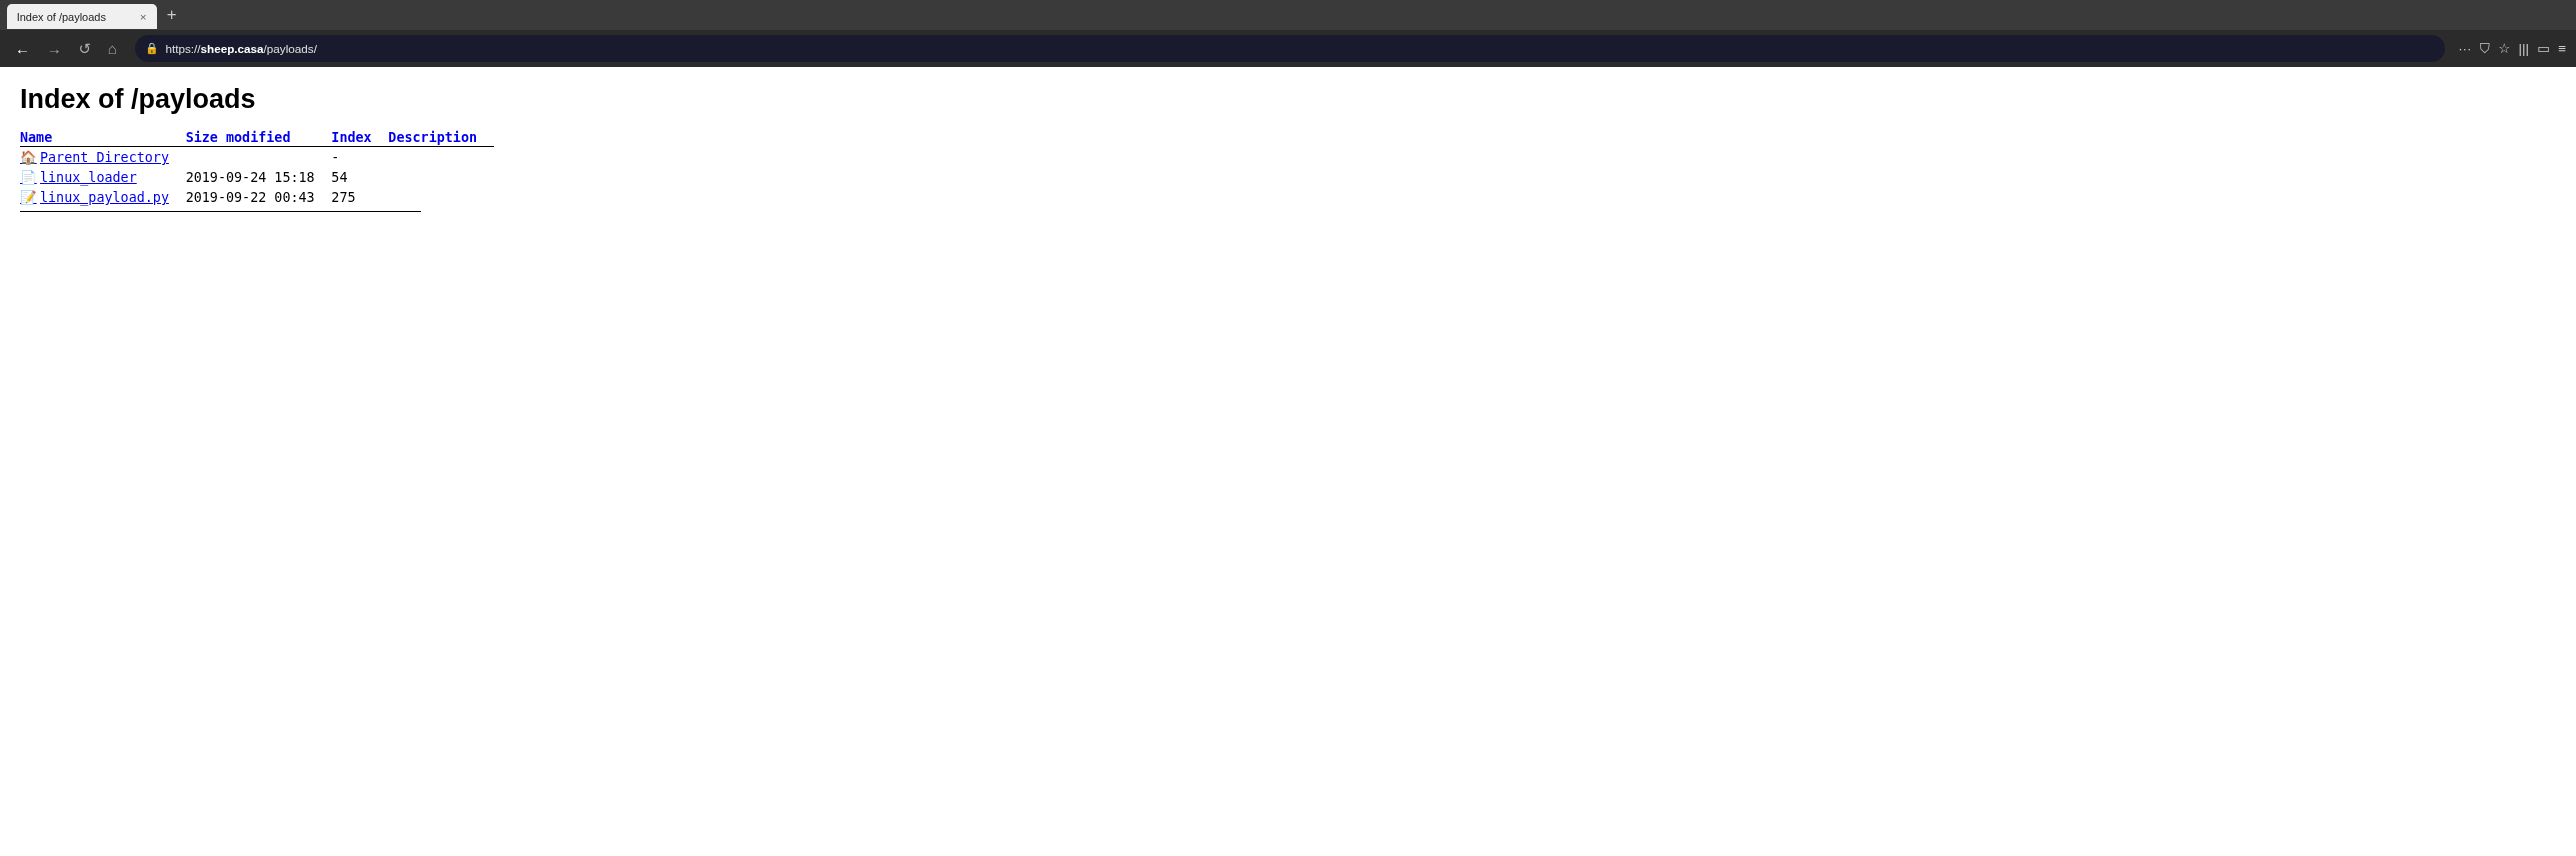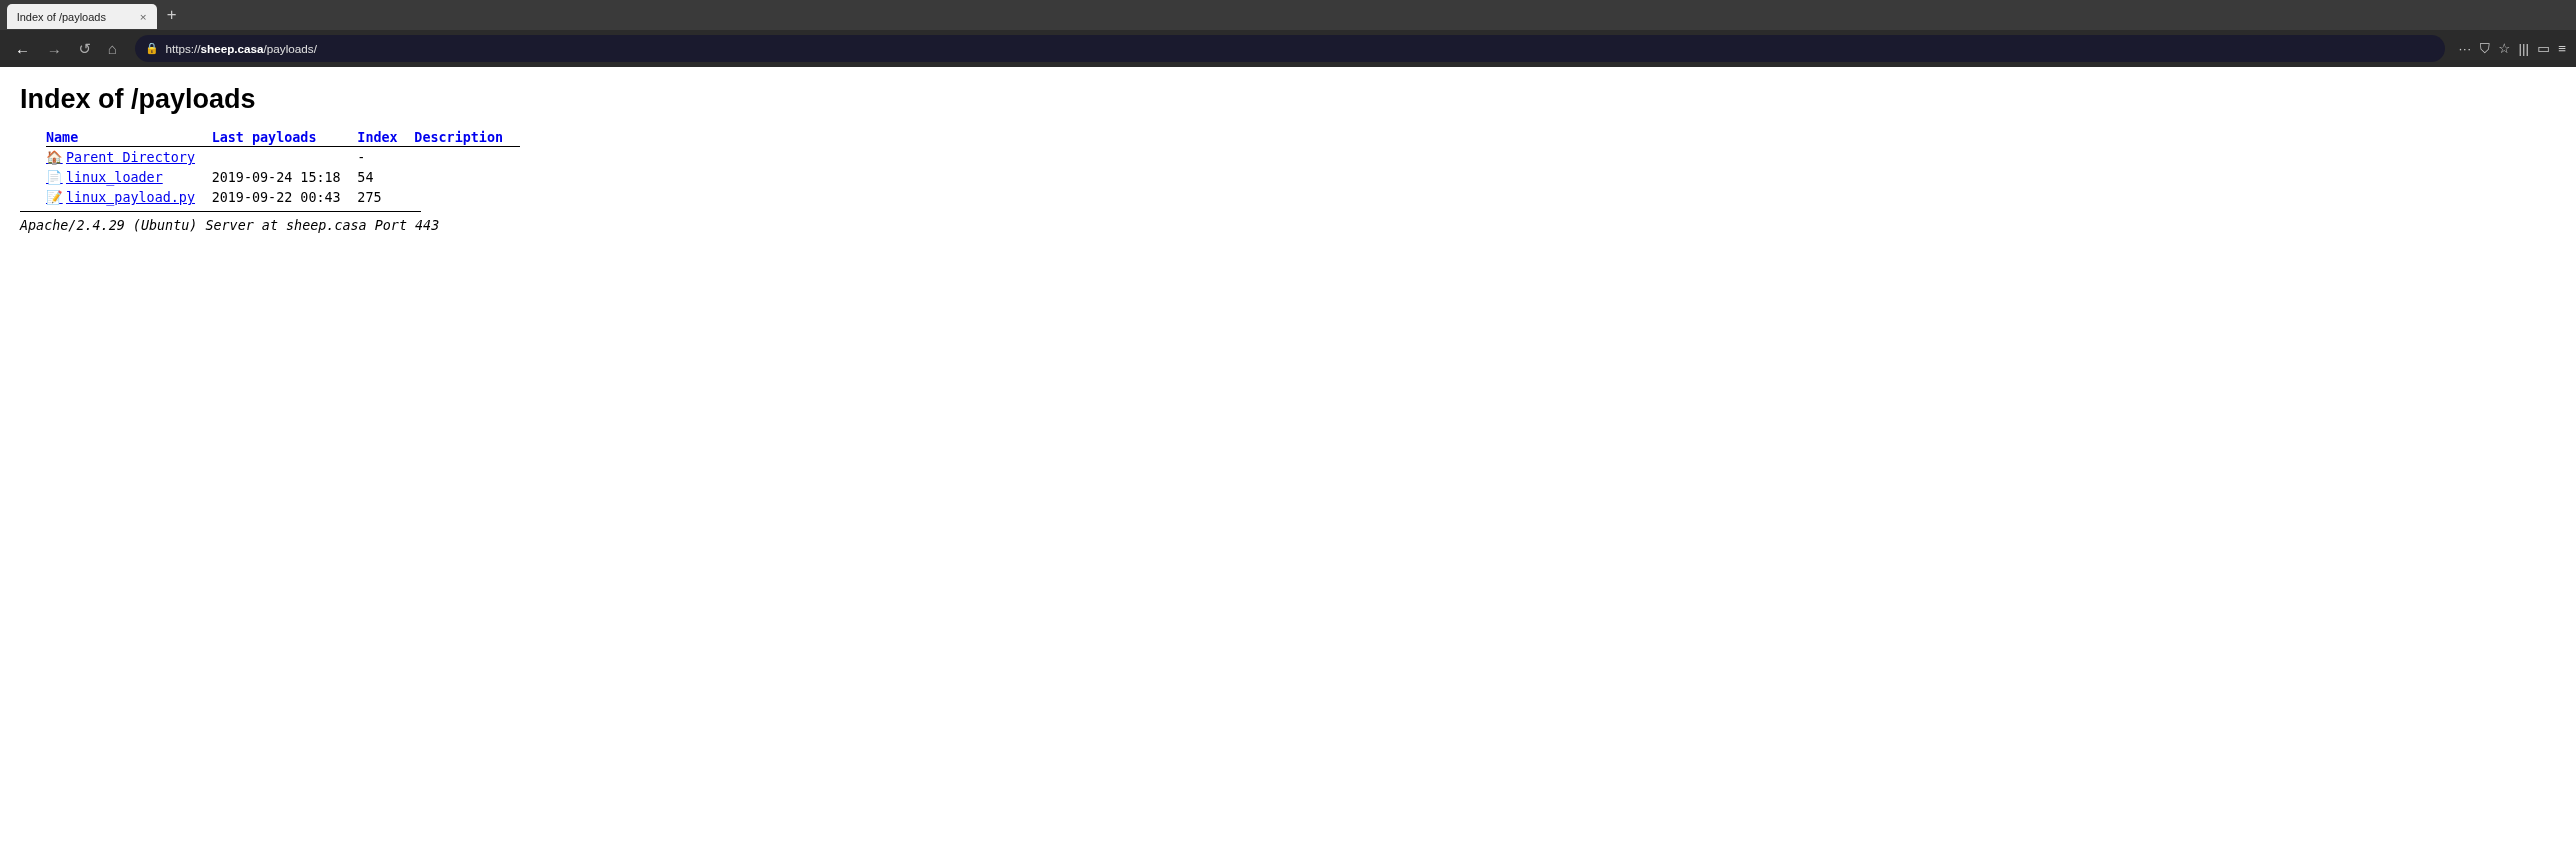--- a/index.html
+++ b/index.html
@@ -134,21 +134,20 @@
     }
 
     .file-listing {
       font-family: monospace;
       font-size: 13.4px;
     }
 
     .listing-table {
       border-collapse: collapse;
       width: auto;
-      margin-left: 26px;
     }
 
     .listing-table thead tr th {
       color: #00e;
       font-weight: bold;
       text-align: left;
       padding: 1.7px 16.7px 1.7px 0;
       font-size: 13.4px;
       border-bottom: 0.8px solid #000;
       font-family: monospace;
@@ -240,21 +239,21 @@
 </div>
 
 <div class="page-content">
   <h1 class="page-title">Index of /payloads</h1>
 
   <div class="file-listing">
     <table class="listing-table">
       <thead>
         <tr class="header-row">
           <th>Name</th>
-          <th>Last payloads</th>
+          <th>Size modified</th>
           <th>Index</th>
           <th>Description</th>
         </tr>
       </thead>
       <tbody>
 
         <tr>
           <td>
             <a class="file-link">
               <span class="file-icon">🏠</span>
@@ -286,16 +285,15 @@
             </a>
           </td>
           <td>2019-09-22 00:43</td>
           <td>275</td>
           <td></td>
         </tr>
       </tbody>
     </table>
 
     <hr class="bottom-hr">
-    <p class="server-info">Apache/2.4.29 (Ubuntu) Server at sheep.casa Port 443</p>
   </div>
 </div>
 
 
 </body></html>

